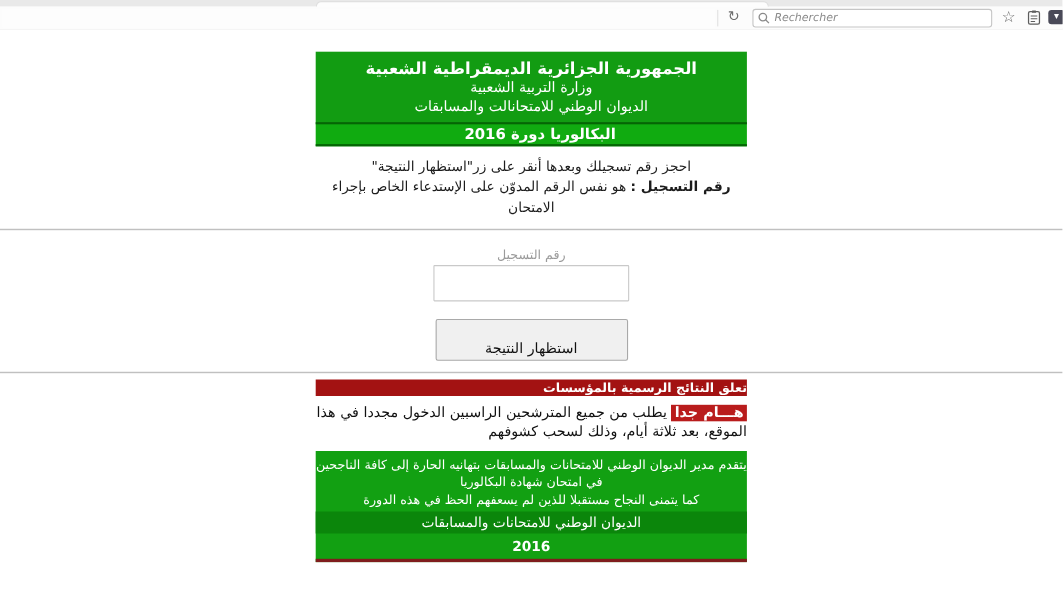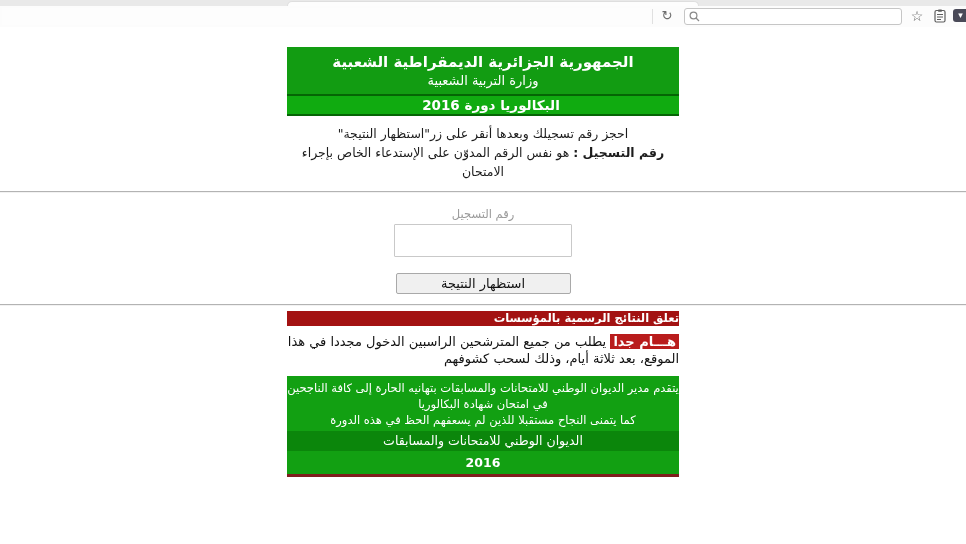--- a/index.html
+++ b/index.html
@@ -45,21 +45,21 @@
 
   .instructions { margin-top:8px; text-align:center; font-size:12.5px; line-height:19px; color:#1c1c1c; direction:rtl; }
   .instructions b { font-weight:bold; }
 
   hr.rule { border:none; border-top:1px solid #b3b3b3; border-bottom:1px solid #f2f2f2; margin:10px 0 0; }
 
   .form-area { text-align:center; }
   .reg-label { margin-top:14px; color:#9a9a9a; font-size:11.5px; direction:rtl; }
   .reg-input { margin-top:3px; width:178px; height:33px; border:1px solid #c9c9c9; border-radius:1px;
     font-size:14px; text-align:center; outline:none; }
-  .submit-btn { display:block; margin:16px auto 0; width:175px; padding:2px 0 2px;
+  .submit-btn { display:block; margin:16px auto 0; width:175px; padding:19px 0 2px;
     font-family:"DejaVu Sans", sans-serif; font-size:13px; color:#111;
     background:#f0f0f0; border:1px solid #a9a9a9; border-radius:2px; cursor:pointer; }
 
   .red-banner { margin-top:5px; background:#a31212; color:#fff; font-weight:bold;
     font-size:11.5px; line-height:15px; height:15px; text-align:right;padding-left:44px; }
 
   .important { margin:7px 0 0; direction:rtl; text-align:right; font-size:13px; line-height:17px; color:#111; }
   .important .hl { background:#b91c1c; color:#fff; font-weight:bold; padding:0 3px; }
 
   .green-footer { margin-top:9px; background:#12a012; color:#fff; text-align:center;
@@ -76,20 +76,21 @@
   </div>
   <div class="toolbar">
     <div class="urlbar"></div>
     <div class="tb-sep"></div>
     <div class="reload">↻</div>
     <div class="searchbox">
       <svg width="11" height="11" viewBox="0 0 11 11">
         <circle cx="4.5" cy="4.5" r="3.4" fill="none" stroke="#8a8a8a" stroke-width="1.2"></circle>
         <line x1="7" y1="7" x2="10" y2="10" stroke="#8a8a8a" stroke-width="1.2"></line>
       </svg>
+      <input placeholder="Rechercher" style="">
     </div>
     <div class="ticon star">☆</div>
     <div class="ticon clip">
       <svg width="12" height="14" viewBox="0 0 12 14" style="margin-top:2px;">
         <rect x="1" y="1.5" width="10" height="11.5" rx="1.5" fill="none" stroke="#5d5d5d" stroke-width="1.2"></rect>
         <rect x="4" y="0.5" width="4" height="2.2" rx="0.8" fill="#5d5d5d"></rect>
         <line x1="3" y1="5.5" x2="9" y2="5.5" stroke="#5d5d5d" stroke-width="1"></line>
         <line x1="3" y1="8" x2="9" y2="8" stroke="#5d5d5d" stroke-width="1"></line>
         <line x1="3" y1="10.5" x2="7" y2="10.5" stroke="#5d5d5d" stroke-width="1"></line>
       </svg>
@@ -97,20 +98,21 @@
     <div class="ticon pocket">▾</div>
   </div>
 </div>
 
 <div class="page">
 
   <div class="content">
     <div class="green-header" dir="rtl">
       <div class="h1">الجمهورية الجزائرية الديمقراطية الشعبية</div>
       <div class="h2">وزارة التربية الشعبية</div>
+      <div class="h2">الديوان الوطني للامتحانالت والمسابقات</div>
     </div>
     <div class="green-band" dir="rtl">البكالوريا دورة 2016</div>
 
     <div class="instructions">
       <div>احجز رقم تسجيلك وبعدها أنقر على زر"استظهار النتيجة"</div>
       <div><b>رقم التسجيل :</b><span> هو نفس الرقم المدوّن على الإستدعاء الخاص بإجراء الامتحان</span></div>
     </div>
   </div>
 
   <hr class="rule">

